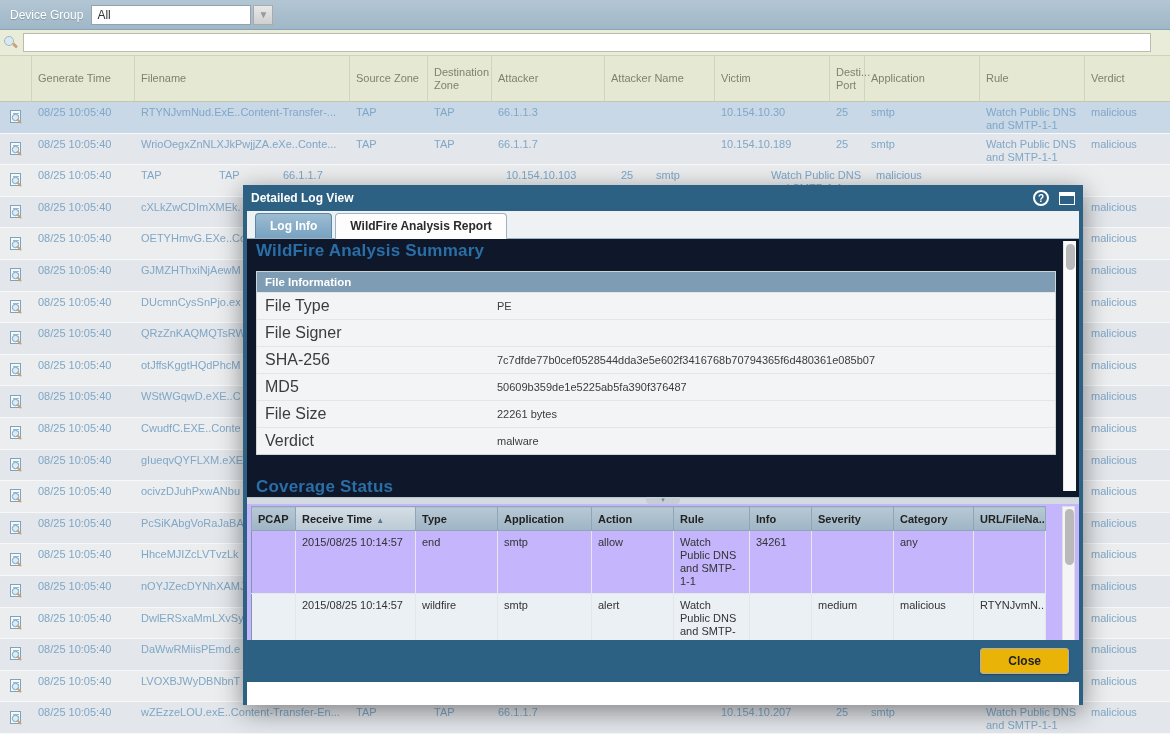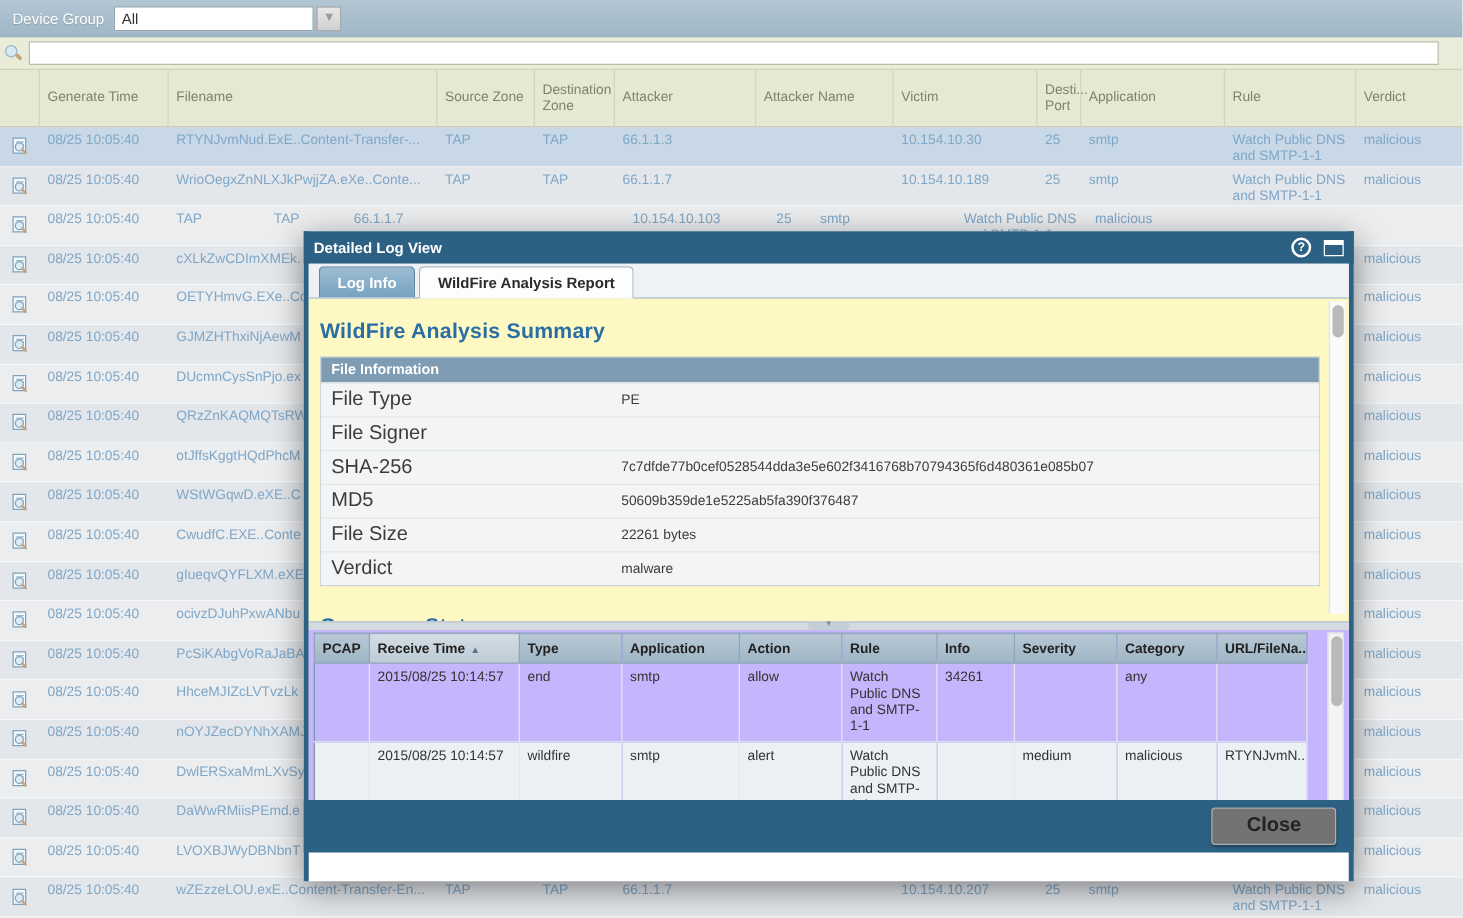--- a/index.html
+++ b/index.html
@@ -62,21 +62,21 @@
   .restore-icon { width:16px; height:13px; border:1px solid #fff; border-top:4px solid #fff;
     background:transparent; cursor:pointer; }
   .tabstrip { height:28px; background:#eef2f5; border-bottom:1px solid #9db2c2; display:flex;
     align-items:flex-end; padding-left:8px; }
   .tab { font-size:12px; font-weight:bold; padding:5px 14px 5px; border-radius:4px 4px 0 0;
     margin-right:3px; cursor:pointer; }
   .tab.inactive { background:linear-gradient(#9dbcd2,#77a2c0); color:#fff; border:1px solid #5d87a8; border-bottom:none; }
   .tab.active { background:#fdfdfd; color:#2b2b2b; border:1px solid #9db2c2; border-bottom:1px solid #fdfdfd;
     position:relative; top:1px; }
 
-  .pane-top { height:258px; background:#fef9c3; position:relative; padding:16px 26px 0 9px; overflow:hidden; }
+  .pane-top { height:258px; background:#0f172a; position:relative; padding:2px 26px 0 9px; overflow:hidden; }
   .h-blue { color:#2a6ea6; font-size:17px; font-weight:bold; letter-spacing:.2px; }
   .fi-panel { margin-top:10px; width:800px; border:1px solid #cfd4d8; }
   .fi-head { background:#7e9db5; color:#fff; font-size:11.5px; font-weight:bold; padding:4px 8px; }
   .fi-row { display:flex; background:#f3f4f5; border-top:1px solid #e3e6e8; min-height:25px; align-items:center; }
   .fi-label { width:232px; flex:none; font-size:16px; color:#3c3c3c; padding:4px 8px; }
   .fi-value { font-size:11px; color:#3c3c3c; padding:4px 8px; }
   .fi-row.bold-value .fi-value { font-weight:normal; }
   .coverage-h { margin-top:22px; }
   .vscroll { position:absolute; right:3px; top:2px; width:13px; height:250px; background:#fafafa;
     border-left:1px solid #e4e4e4; }
@@ -94,22 +94,22 @@
   .cov th.sorted { background:linear-gradient(#d3dde4,#bccbd6); }
   .cov td { font-size:11px; color:#333; vertical-align:top; padding:5px 6px; border-right:1px solid #e3e7ea;
     border-bottom:1px solid #e3e7ea; line-height:13px; overflow:hidden; }
   .cov tr.alt td { background:#ebf0f4; }
   .sort-arrow { font-size:8px; color:#5d7689; margin-left:4px; }
   .vscroll2 { position:absolute; right:4px; top:2px; width:13px; height:153px; background:#f4f4f4;
     border:1px solid #e0e0e0; }
 
   .modal-footer { height:42px; background:#2d6183; margin:0 -4px; display:flex; align-items:center;
     justify-content:flex-end; padding-right:14px; }
-  .close-btn { background:#737373; border:1px solid #b0b0b0; border-radius:3px; padding:5px 27px;
-    font-size:16px; font-weight:bold; color:#222; cursor:pointer; box-shadow:0 1px 2px rgba(0,0,0,.3); }
+  .close-btn { background:#eab308; border:1px solid #b0b0b0; border-radius:3px; padding:5px 27px;
+    font-size:12px; font-weight:bold; color:#222; cursor:pointer; box-shadow:0 1px 2px rgba(0,0,0,.3); }
 </style>
 </head>
 <body>
 
 <div class="topbar">
   <span class="topbar-label">Device Group</span>
   <input class="dg-field" readonly="" value="All" style="">
   <div class="dg-arrow">▼</div>
 </div>
 

